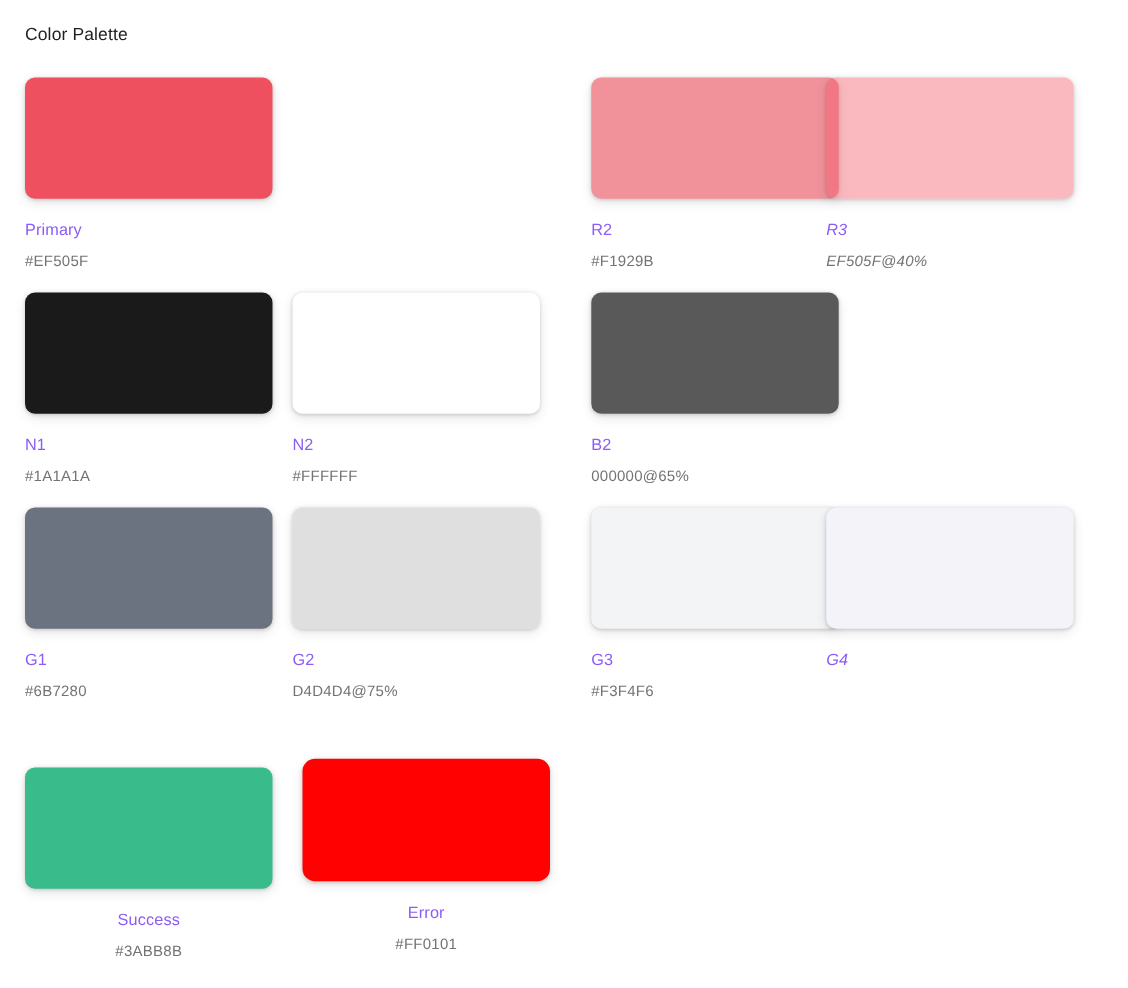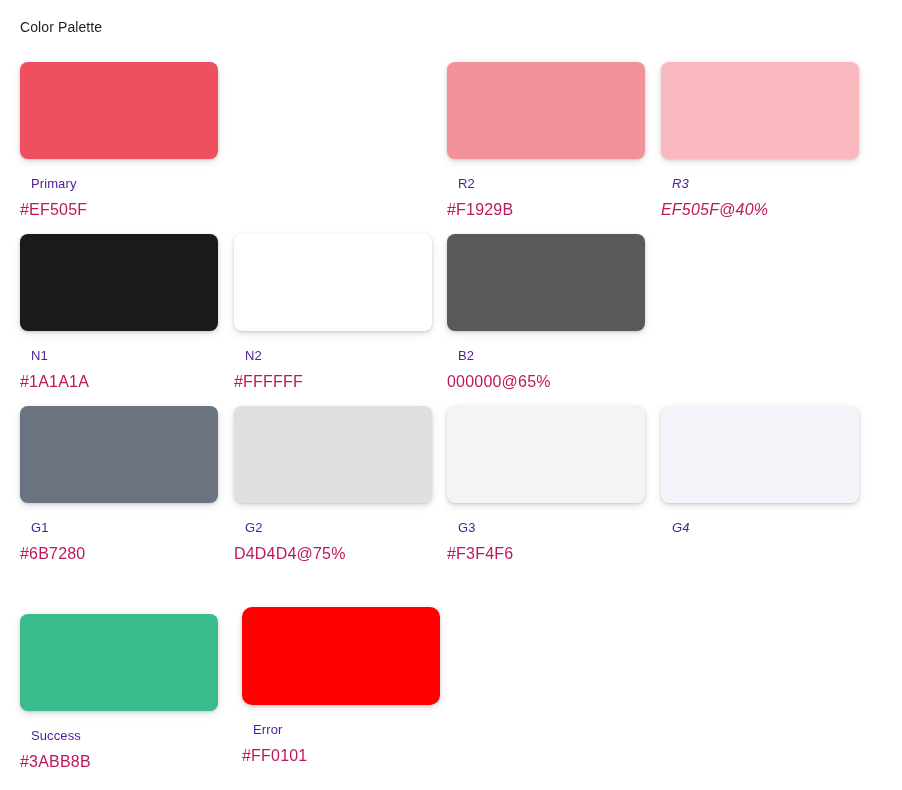--- a/index.html
+++ b/index.html
@@ -35,30 +35,31 @@
     width: 902px;
   }
 
   .palette-row {
     position: relative;
     height: 172px;
   }
   .palette-row.row-last {
     height: 172px;
     margin-top: 36px;
+    text-align: center;
   }
 
   .swatch-card {
     position: absolute;
     top: 8px;
     width: 198px;
   }
   .swatch-card.col-0 { left: 20px; }
   .swatch-card.col-1 { left: 234px; }
-  .swatch-card.col-2 { left: 447px; }
+  .swatch-card.col-2 { left: 473px; }
   .swatch-card.col-3 { left: 661px; font-style: italic; }
 
   
   .swatch-card.oversize {
     left: 242px;
     top: 1px;
     width: 198px;
   }
 
   .swatch-chip {
@@ -70,30 +71,29 @@
   }
   .swatch-card.oversize .swatch-chip {
     height: 98px;
     border-radius: 10px;
   }
 
   .swatch-label {
     margin-top: 17px;
     font-size: 13px;
     line-height: 16px;
-    color: #4c1d95;
+    color: #8b5cf6;
     letter-spacing: 0.1px;
-    margin-left: 11px;
   }
 
   .swatch-value {
     margin-top: 10px;
-    font-size: 16px;
+    font-size: 12px;
     line-height: 15px;
-    color: #be185d;
+    color: #737373;
     letter-spacing: 0.2px;
   }
 </style>
 </head>
 <body>
 
 <div class="page-title">Color Palette</div>
 
 <div class="palette-grid">
     <div class="palette-row">

